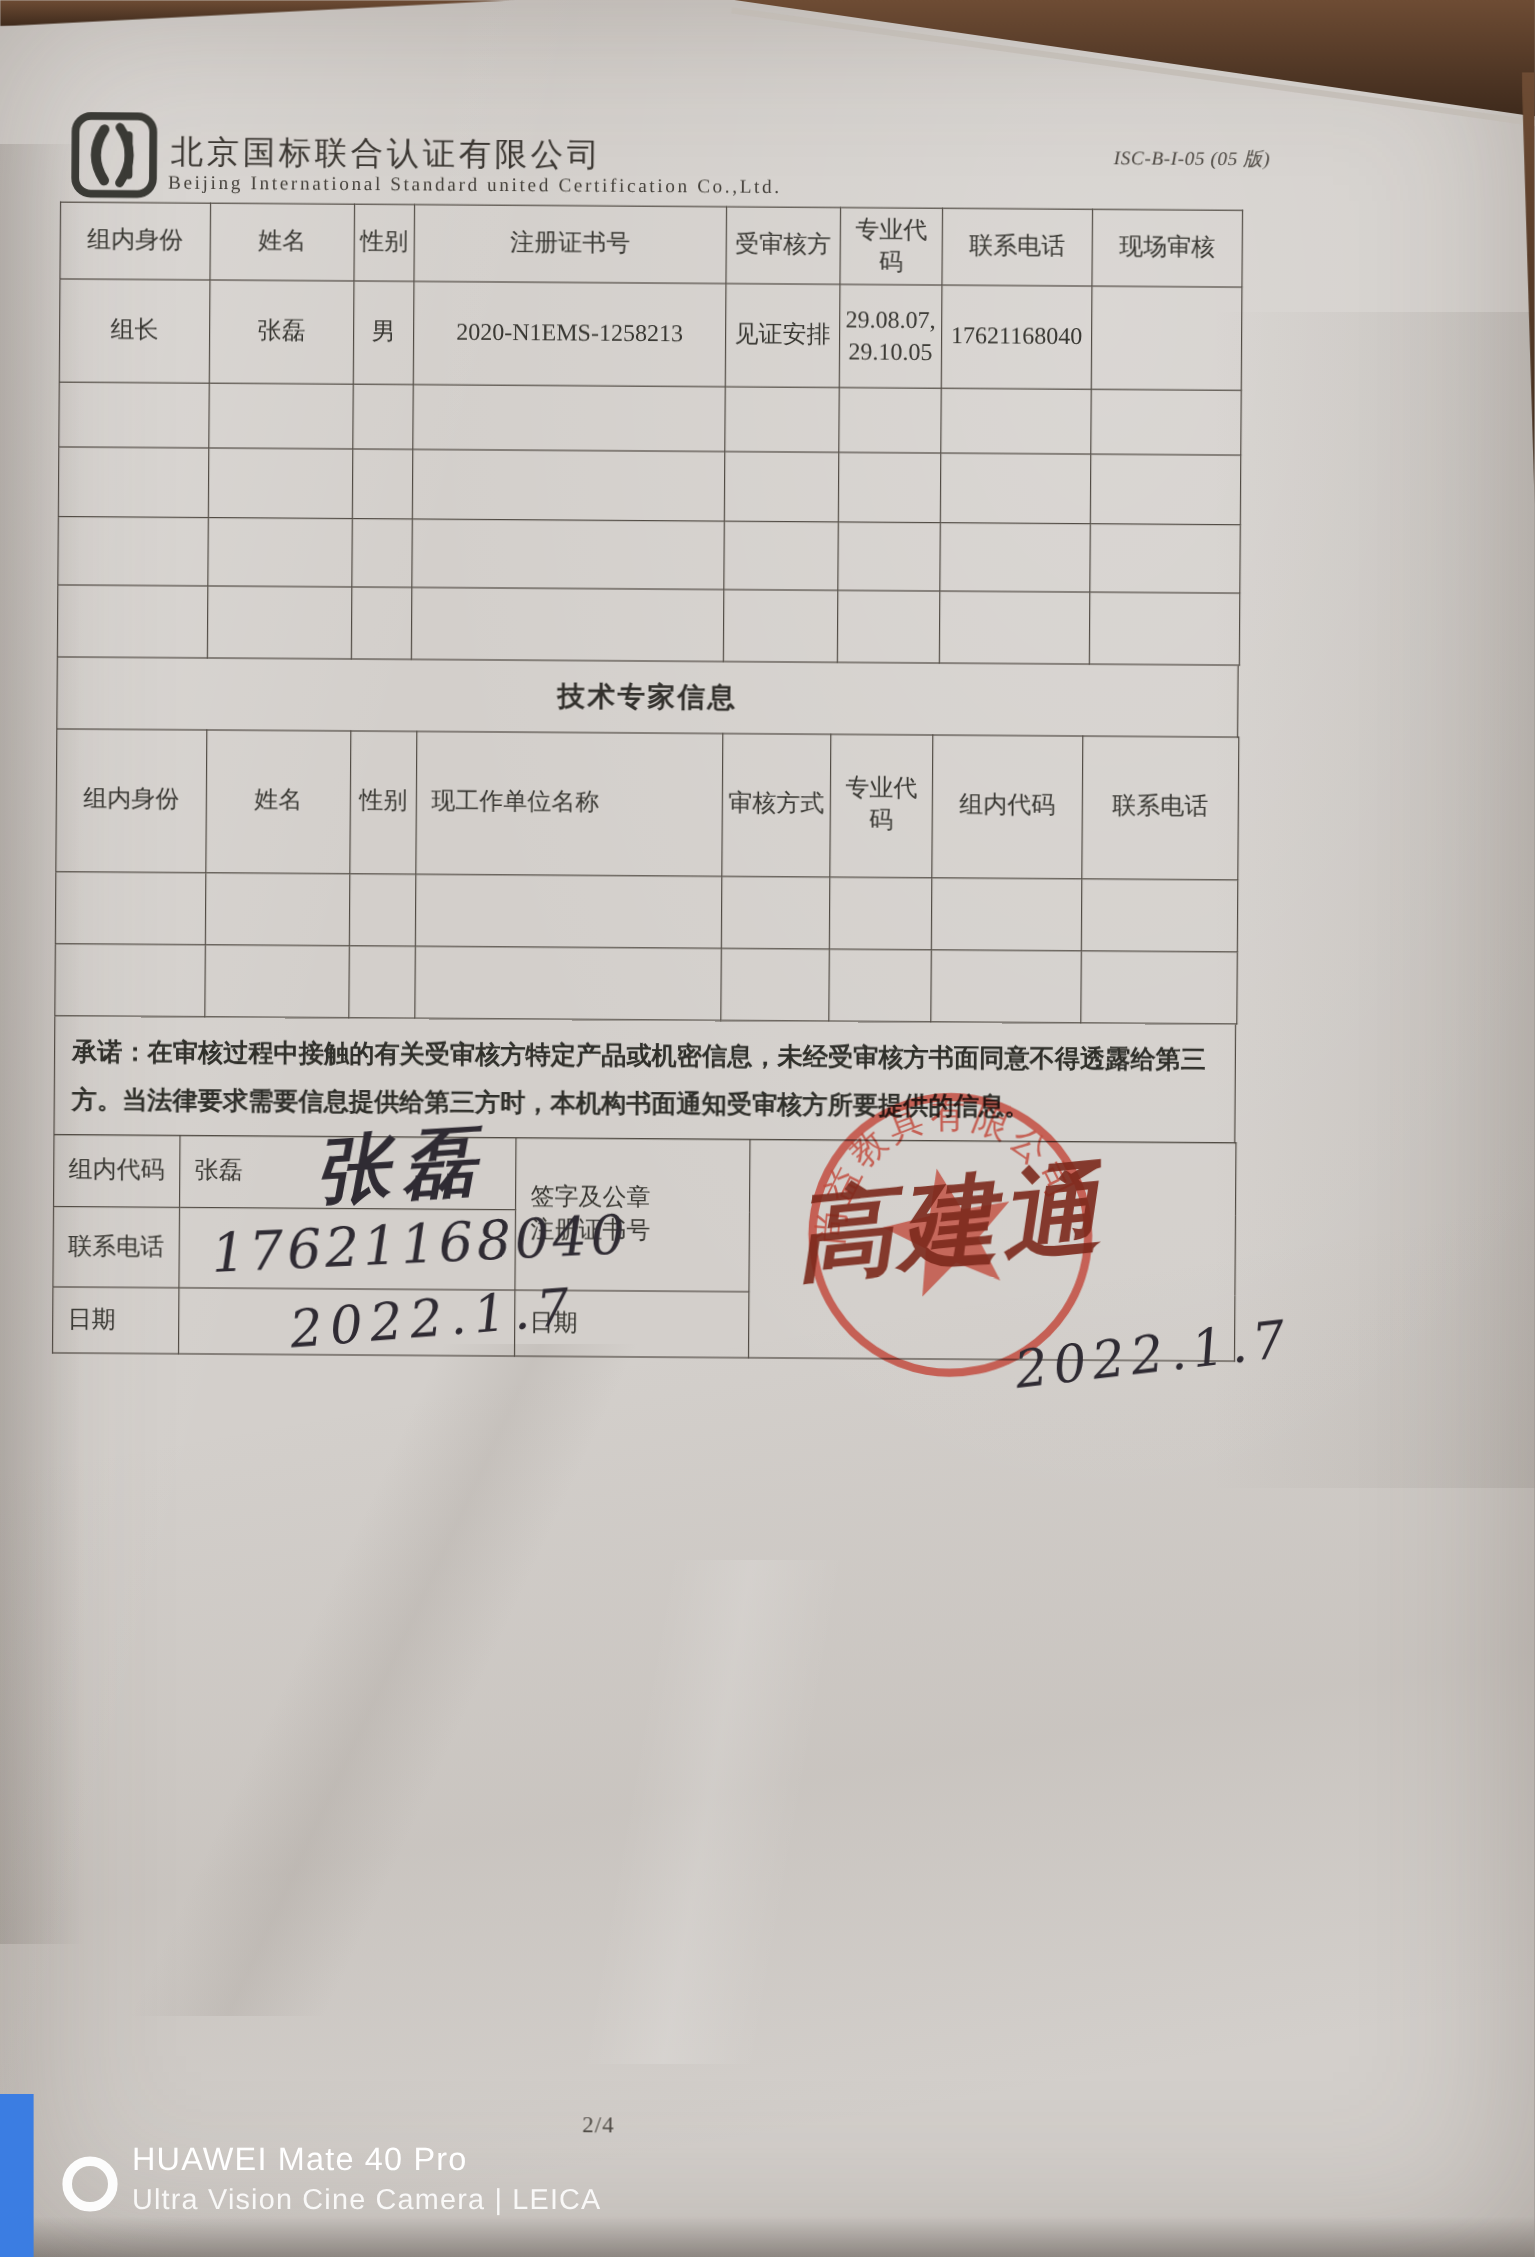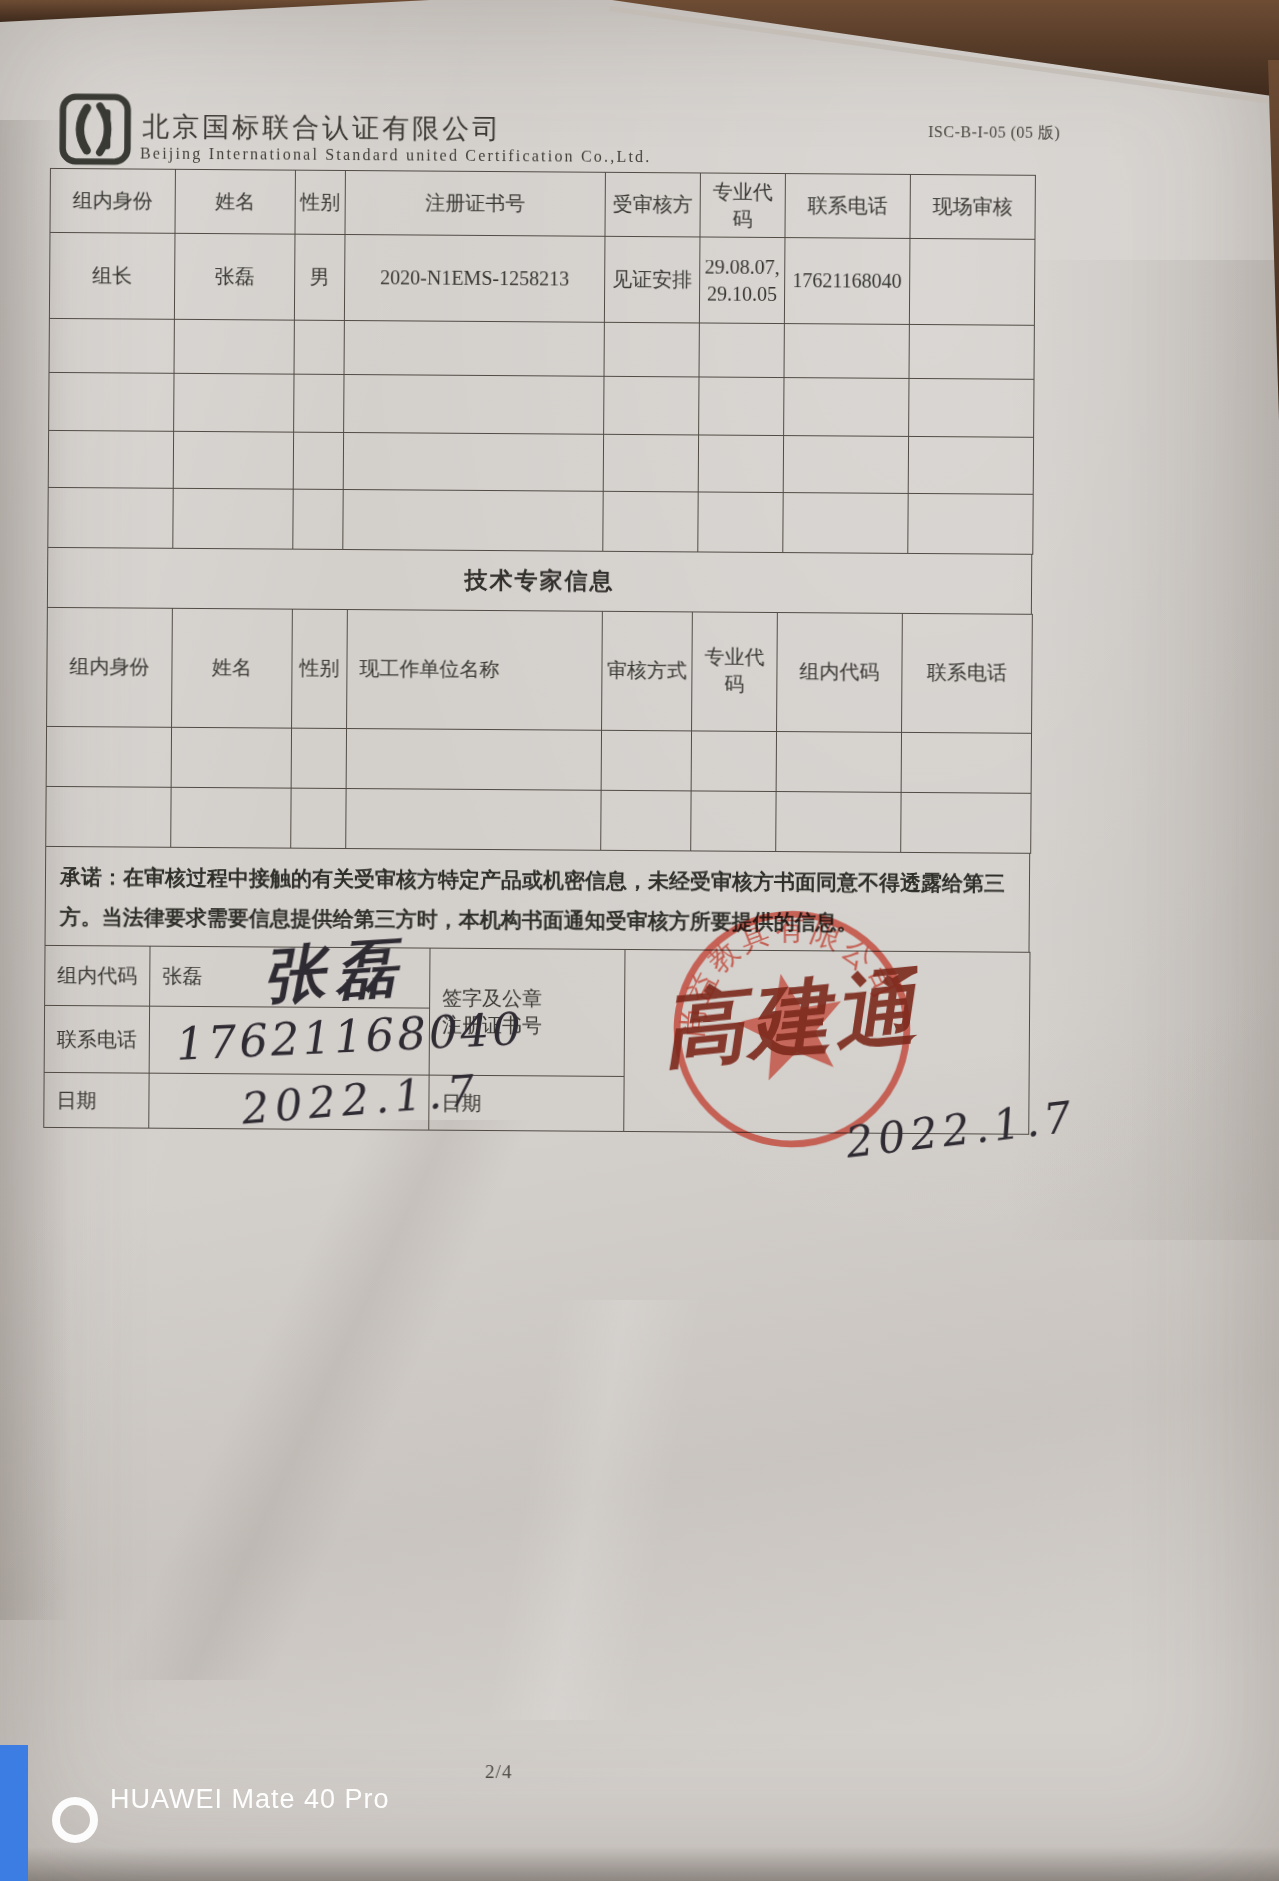--- a/index.html
+++ b/index.html
@@ -33,21 +33,21 @@
   .stack-edge{position:absolute;left:610px;top:6px;width:690px;height:5px;
     background:#c2bbb4;transform:rotate(8deg);transform-origin:left top;opacity:.8;}
   .bottom-shadow{position:absolute;left:0;bottom:0;width:100%;height:34px;
     background:linear-gradient(180deg, rgba(0,0,0,0), rgba(58,50,44,.38));}
   
   .doc{position:absolute;left:0;top:0;width:1279px;transform:rotate(.4deg);transform-origin:60px 160px;}
   .hdr{position:relative;height:168px;}
   .logo{position:absolute;left:58px;top:92px;width:74px;height:74px;}
   .hdr-cn{position:absolute;left:142px;top:108px;font-size:27px;letter-spacing:3px;color:#3c3833;}
   .hdr-en{position:absolute;left:140px;top:144px;font-size:16px;letter-spacing:2.2px;color:#44403a;white-space:nowrap;}
-  .form-code{position:absolute;left:928px;top:116px;font-size:16px;letter-spacing:.5px;color:#4a453f;}
+  .form-code{position:absolute;left:928px;top:116px;font-size:16px;letter-spacing:.5px;color:#4a453f;font-style:italic;}
   table{border-collapse:collapse;table-layout:fixed;margin-left:50px;width:985px;}
   td{border:1px solid #514b44;text-align:center;vertical-align:middle;
      font-size:20px;padding:2px 4px;word-break:break-all;line-height:1.35;color:#383732;}
   .block{margin-left:50px;width:985px;box-sizing:border-box;border:1px solid #514b44;border-top:none;}
   .sec-title{height:60px;display:flex;align-items:center;justify-content:center;
      font-family:"Liberation Sans","DejaVu Sans",sans-serif;font-weight:bold;font-size:23px;letter-spacing:2px;color:#33312d;}
   .commit{padding:10px 14px 8px;font-family:"Liberation Sans","DejaVu Sans",sans-serif;
      font-weight:bold;font-size:21px;line-height:1.92;text-align:left;color:#30302b;}
   .no-top td{border-top:none;}
   td.left-al{text-align:left;padding-left:12px;}
@@ -271,13 +271,14 @@
 
   <div class="desk top-right"></div>
   <div class="stack-edge"></div>
   <div class="desk top-left"></div>
   <div class="desk right-sliver"></div>
   <div class="bottom-shadow"></div>
 
   <div class="blue-bar"></div>
   <div class="wm-ring"></div>
   <div class="wm wm-device">HUAWEI Mate 40 Pro</div>
+  <div class="wm wm-camera">Ultra Vision Cine Camera | LEICA</div>
 </div>
 
 </body></html>

